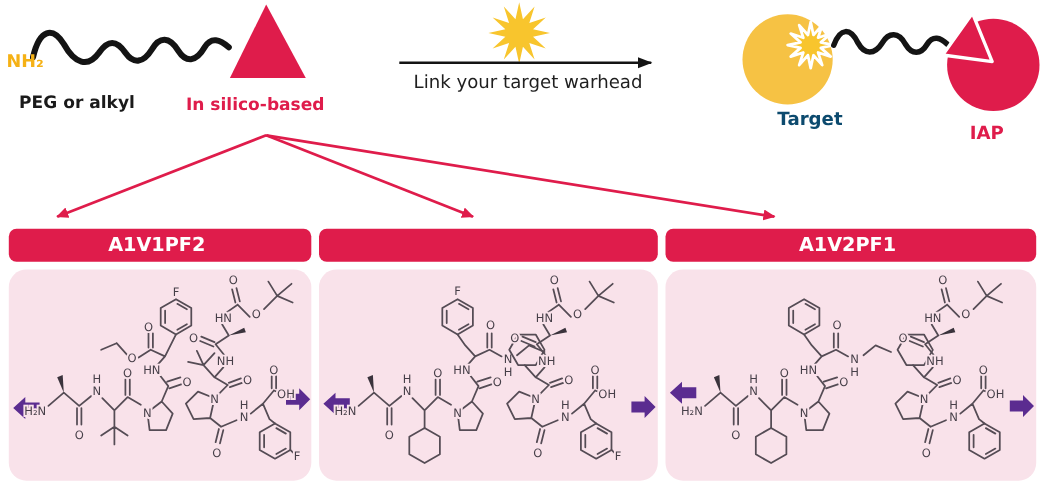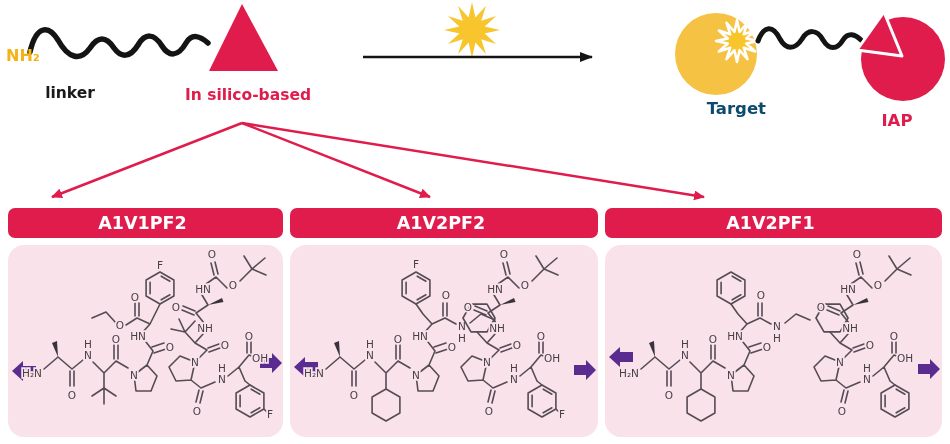--- a/index.html
+++ b/index.html
@@ -64,36 +64,36 @@
     <polygon points="884,12 857,50 902,56" fill="#df1c4b" stroke="#ffffff" stroke-width="3" stroke-linejoin="round"></polygon>
 
     <line x1="242" y1="123" x2="52" y2="197" stroke="#df1c4b" stroke-width="2.5" marker-end="url(#ahc)"></line>
     <line x1="242" y1="123" x2="430" y2="197" stroke="#df1c4b" stroke-width="2.5" marker-end="url(#ahc)"></line>
     <line x1="242" y1="123" x2="704" y2="197" stroke="#df1c4b" stroke-width="2.5" marker-end="url(#ahc)"></line>
   </svg>
 
   <div class="nh2">NH₂</div>
 
   <div class="toplabel lbl-black" style="left:0;top:84px;width:140px;">
-    <div>linker</div>
-  </div>
-
-  <div class="toplabel lbl-crimson" style="left:168px;top:86px;width:160px;">
+    <div>PEG or alkyl</div>
+  </div>
+
+  <div class="toplabel lbl-crimson" style="left:152px;top:86px;width:160px;">
     <div>In silico-based</div>
   </div>
 
+  <div class="linklbl">Link your target warhead</div>
 
   <div class="toplabel lbl-yellow" style="left:666px;top:100px;width:100px;font-size:16.5px;">Target</div>
   <div class="toplabel lbl-crimson" style="left:857px;top:112px;width:80px;font-size:16.5px;">IAP</div>
 
   <div class="hdr" style="left:8px;width:275px;">
     <span class="hname">A1V1PF2</span>
   </div>
   <div class="hdr" style="left:290px;width:308px;">
-    <span class="hname">A1V2PF2</span>
   </div>
   <div class="hdr" style="left:605px;width:337px;">
     <span class="hname">A1V2PF1</span>
   </div>
 
   <div class="panelbody" style="left:8px;width:275px;"></div>
   <div class="panelbody" style="left:290px;width:308px;"></div>
   <div class="panelbody" style="left:605px;width:337px;"></div>
 
   <svg class="mol" style="left:8px" width="275" height="192" viewBox="0 0 275 192">

